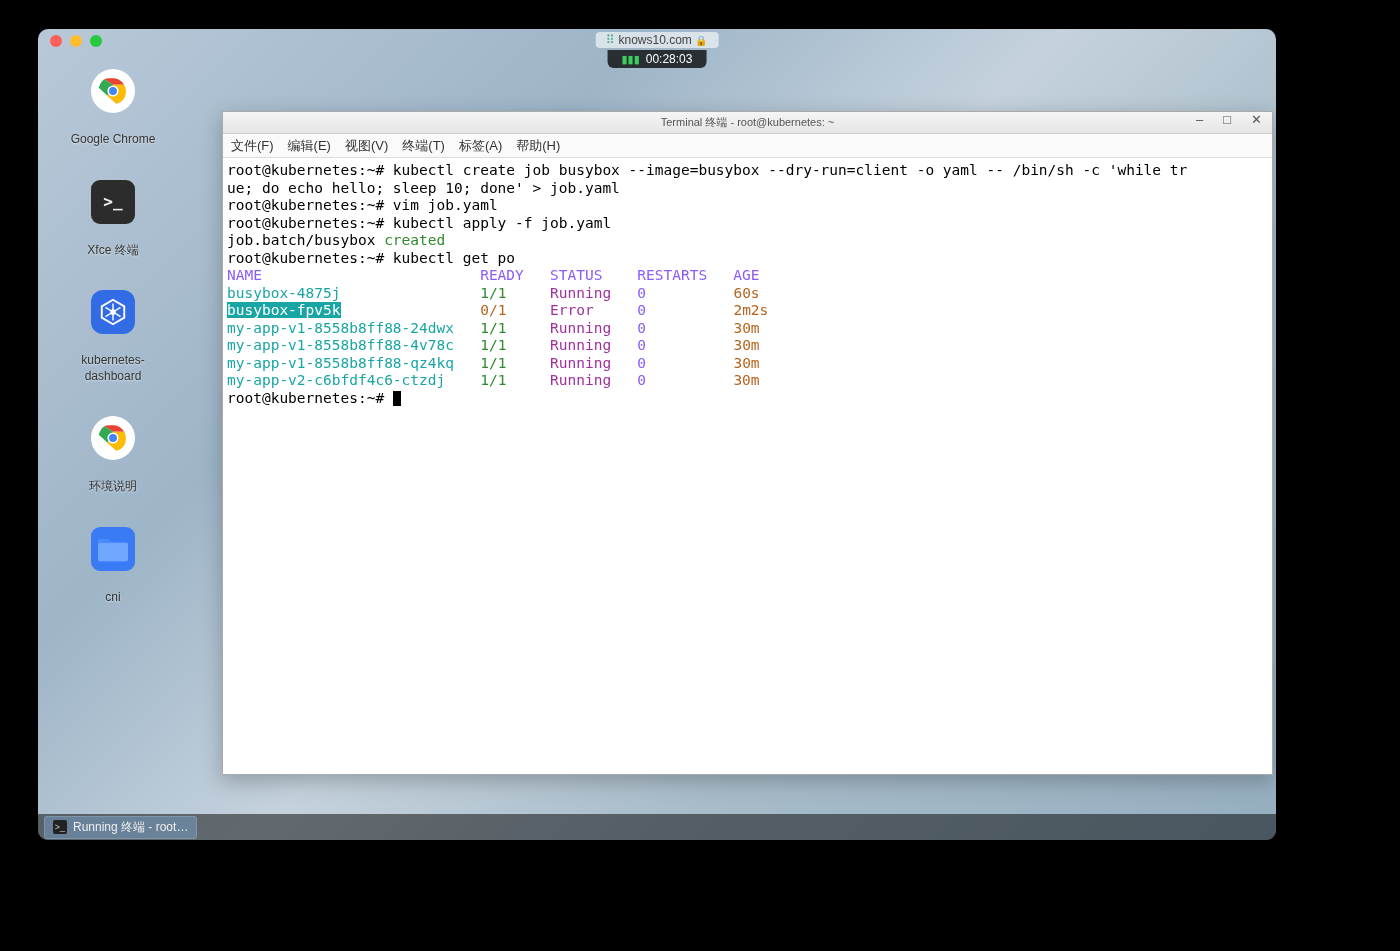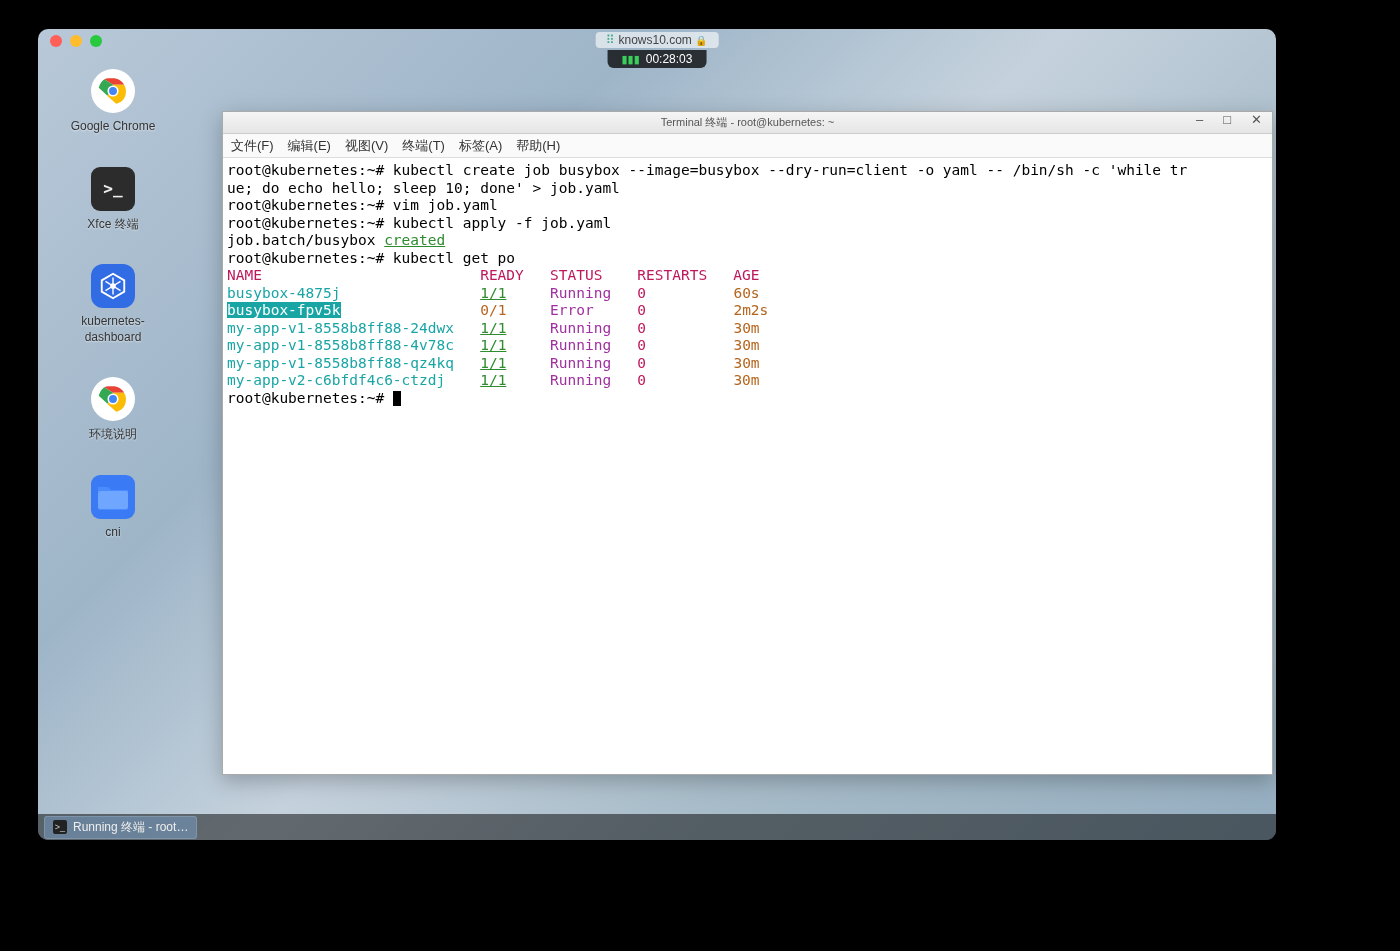--- a/index.html
+++ b/index.html
@@ -80,21 +80,21 @@
       left: 22px;
       top: 40px;
       display: flex;
       flex-direction: column;
       gap: 32px;
     }
     .desktop-icon {
       display: flex;
       flex-direction: column;
       align-items: center;
-      gap: 6px;
+      gap: 19px;
       cursor: pointer;
       width: 106px;
     }
     .di-img {
       width: 44px;
       height: 44px;
       border-radius: 9px;
       display: flex;
       align-items: center;
       justify-content: center;
@@ -169,22 +169,22 @@
       font-family: "Menlo", "Consolas", monospace;
       font-size: 14.5px;
       line-height: 17.5px;
       color: #000;
       white-space: pre;
       overflow: hidden;
     }
     .c-cyan { color: #1aa5a5; }
     .c-purple { color: #a030a0; }
     .c-orange { color: #b5651d; margin-top: 6px; }
-    .c-green { color: #2e8b2e; text-decoration: underline; }
-    .c-gray { color: #be185d; }
+    .c-green { color: #2e8b2e; }
+    .c-gray { color: #8b5cf6; }
     .hl { background: #1aa5a5; color: #fff; }
     .cursor-block {
       display: inline-block;
       width: 8px;
       height: 15px;
       background: #000;
       vertical-align: text-bottom;
     }
 
     .taskbar {

